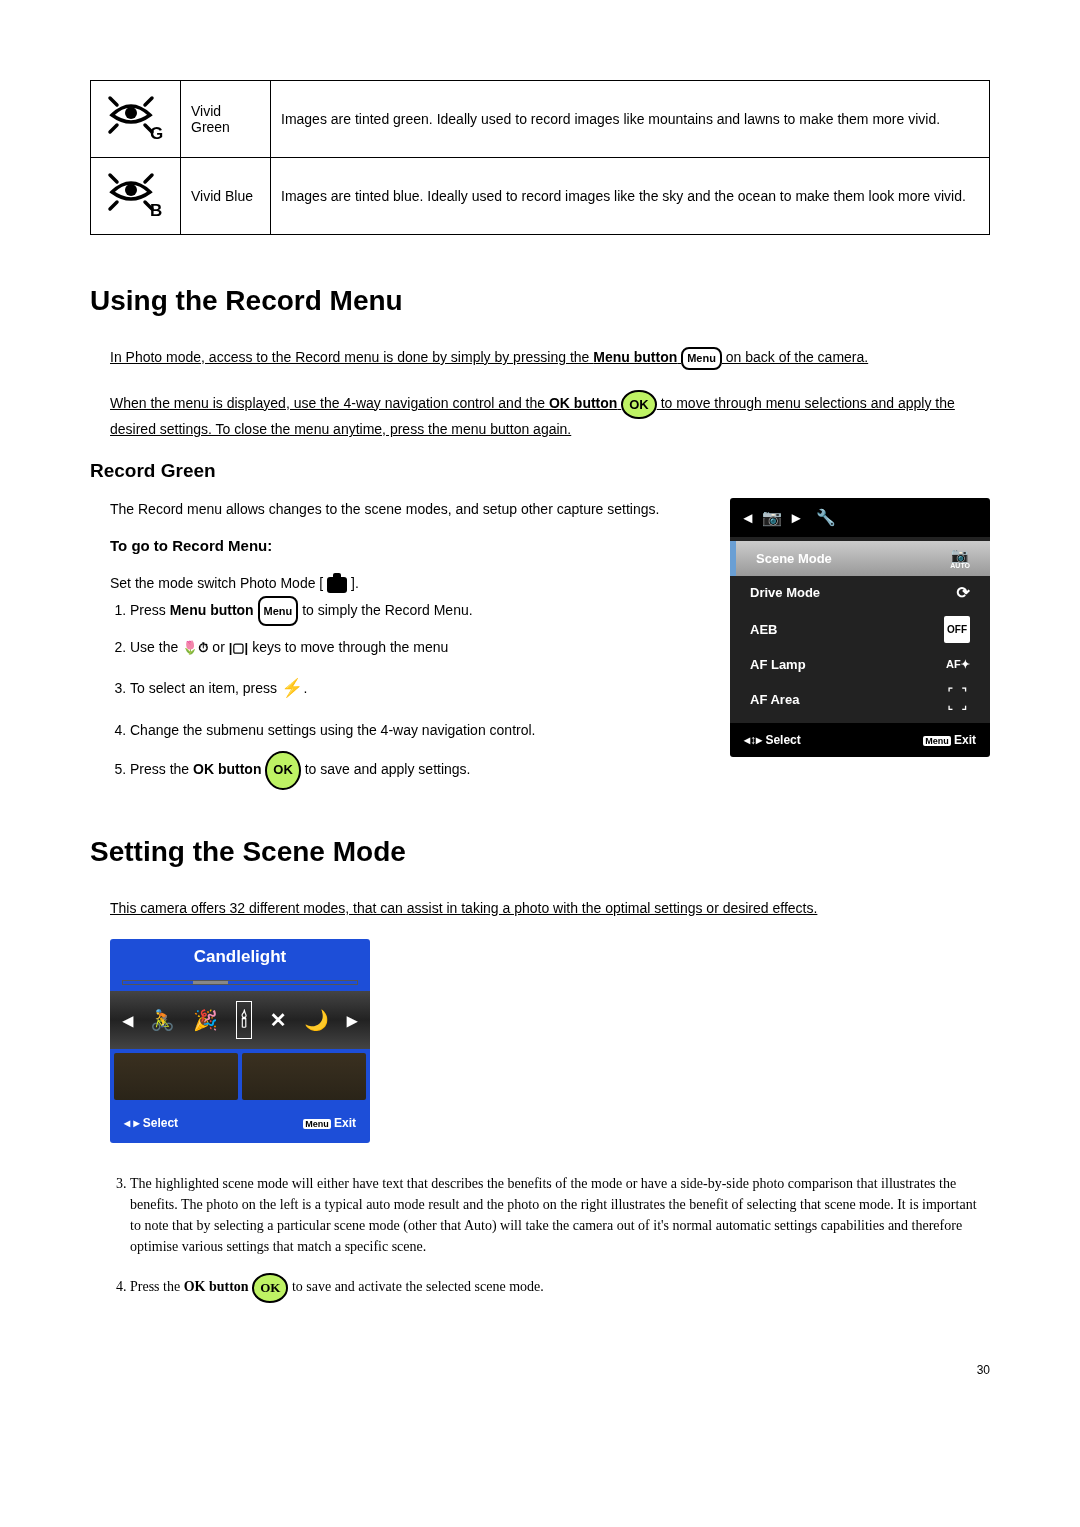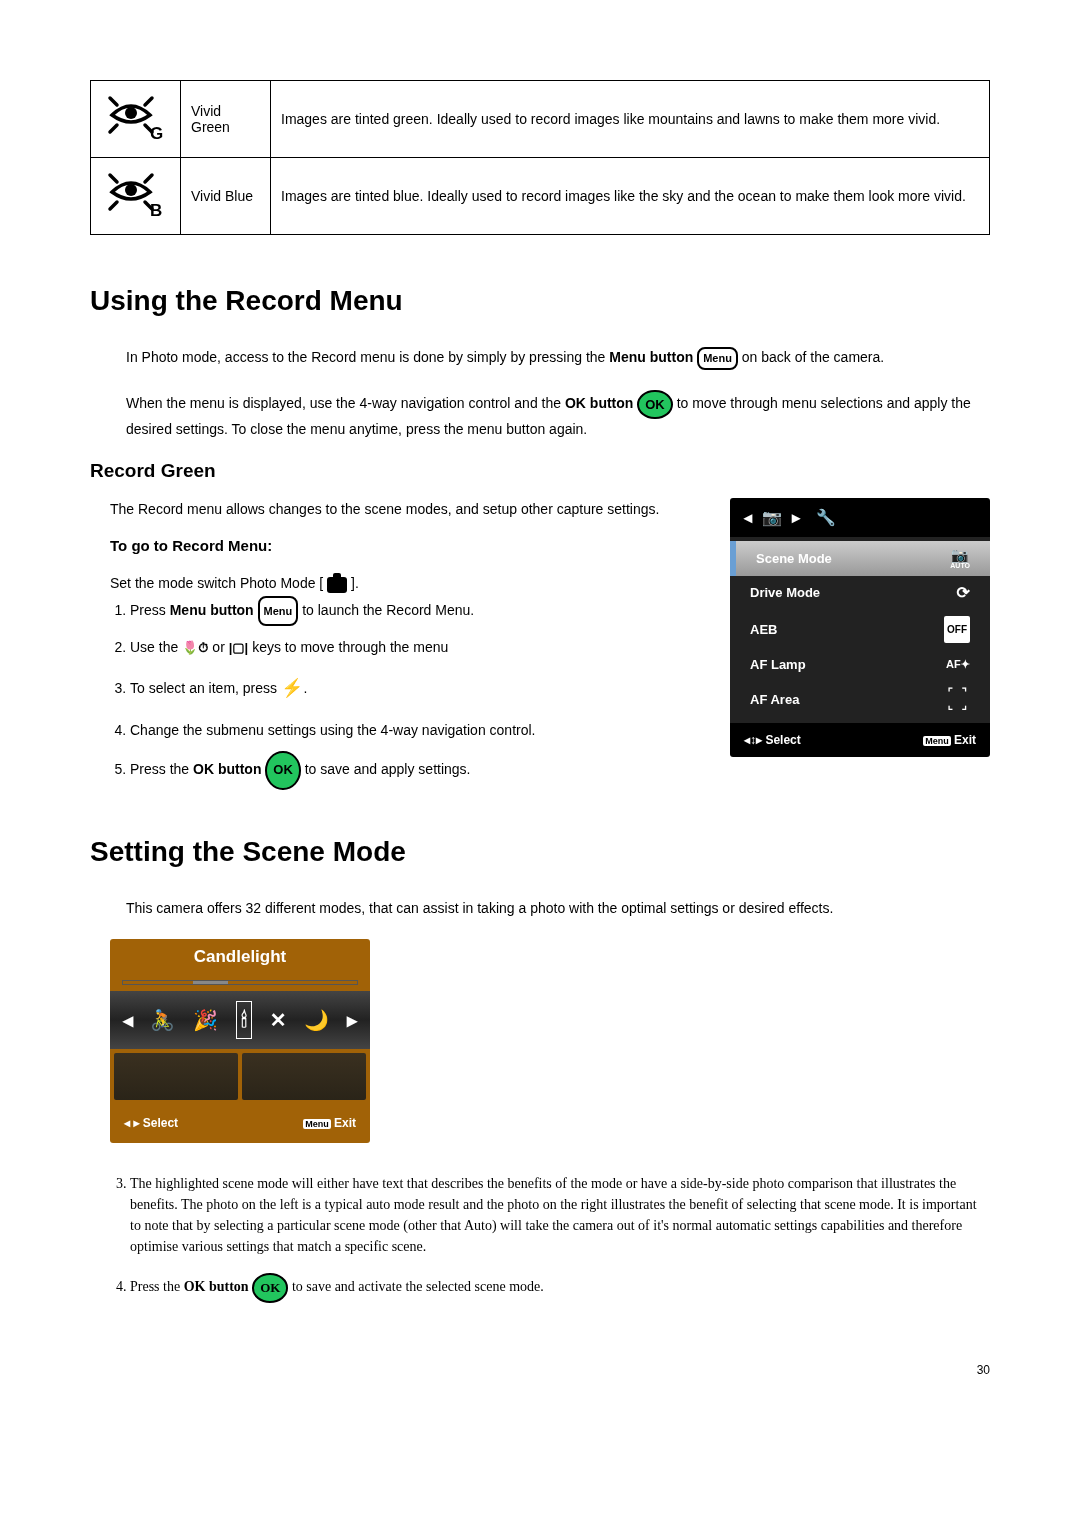--- a/index.html
+++ b/index.html
@@ -32,23 +32,24 @@
     .color-name-cell {
       width: 90px;
       margin-left: 45px;
     }
     h1 {
       font-size: 28px;
       font-weight: bold;
       margin-bottom: 30px;
     }
     .body-text {
-      margin-left: 36px;
+      margin-left: 20px;
       margin-bottom: 20px;
       line-height: 1.5;
+      text-decoration: underline;
     }
     h2 {
       font-size: 19px;
       font-weight: bold;
       margin-bottom: 16px;
     }
     .sub-body {
       margin-left: 20px;
       line-height: 1.6;
     }
@@ -76,21 +77,21 @@
       background: #fff;
     }
     .inline-icon-ok {
       display: inline-block;
       vertical-align: middle;
       border: 2px solid #000;
       border-radius: 50%;
       padding: 3px 6px;
       font-size: 13px;
       font-weight: bold;
-      background: #22c55e;
+      background: #bef264;
     }
     .camera-mini {
       display: inline-block;
       width: 20px;
       height: 16px;
       background: #000;
       border-radius: 3px;
       vertical-align: middle;
       position: relative;
     }
@@ -161,21 +162,21 @@
       display: flex;
       justify-content: space-between;
       padding: 10px 14px;
       font-size: 12px;
     }
     .screen-icon-small {
       font-size: 11px;
     }
     .scene-screen {
       width: 260px;
-      background: #a16207;
+      background: #1d4ed8;
       border-radius: 3px;
       color: #fff;
       font-size: 13px;
       font-weight: bold;
     }
     .scene-header {
       text-align: center;
       padding: 4px;
       font-size: 17px;
     }
@@ -263,21 +264,21 @@
 <div class="two-col">
   <div class="col-left sub-body">
     <p>The Record menu allows changes to the scene modes, and setup other capture settings.</p>
     <h3>To go to Record Menu:</h3>
     <p>
       <span>Set the mode switch Photo Mode [ </span><span class="camera-mini"></span><span> ].</span>
     </p>
     <ol>
       <li>
         <span>Press </span><strong>Menu button</strong>
-        <span class="inline-icon">Menu</span><span> to launch the Record Menu.</span>
+        <span class="inline-icon">Menu</span><span> to simply the Record Menu.</span>
       </li>
       <li>
         <span>Use the </span><span class="macro-display-mini">🌷⏱</span><span> or </span><span class="macro-display-mini">|▢|</span><span> keys to move through the menu</span>
       </li>
       <li>
         <span>To select an item, press </span><span class="flash-mini">⚡</span><span>.</span>
       </li>
       <li>Change the submenu settings using the 4-way navigation control.</li>
       <li>
         <span>Press the </span><strong>OK button</strong>

